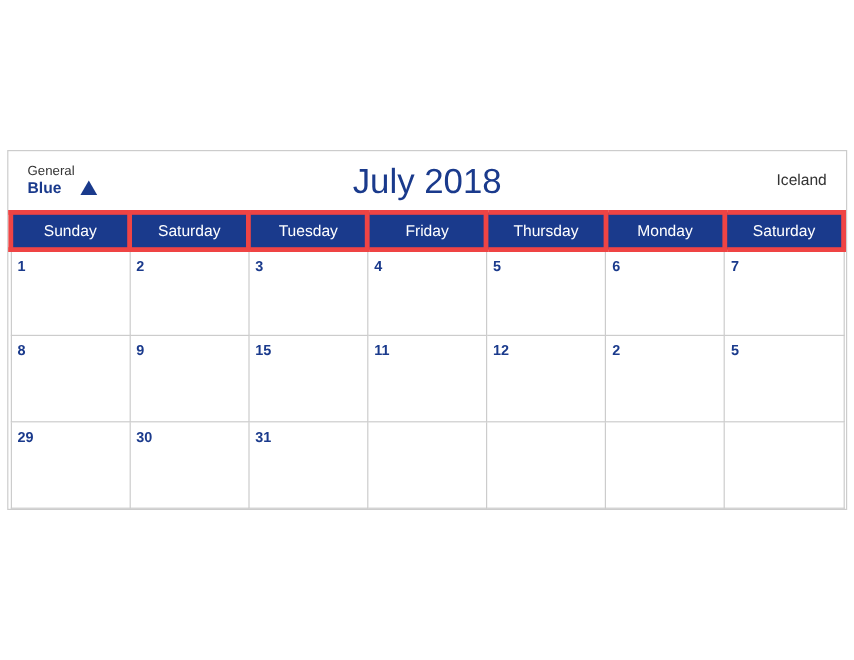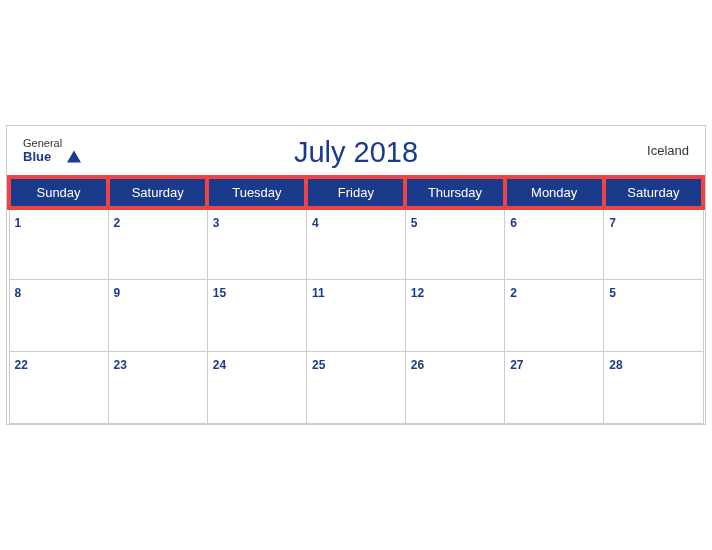--- a/index.html
+++ b/index.html
@@ -136,23 +136,23 @@
         <tr>
           <td><span class="day-number">8</span></td>
           <td><span class="day-number">9</span></td>
           <td><span class="day-number">15</span></td>
           <td><span class="day-number">11</span></td>
           <td><span class="day-number">12</span></td>
           <td><span class="day-number">2</span></td>
           <td><span class="day-number">5</span></td>
         </tr>
         <tr>
-          <td><span class="day-number">22</span></td>
-          <td><span class="day-number">23</span></td>
-          <td><span class="day-number">24</span></td>
-          <td><span class="day-number">25</span></td>
-          <td><span class="day-number">26</span></td>
-          <td><span class="day-number">27</span></td>
-          <td><span class="day-number">28</span></td>
+          <td><span class="day-number">29</span></td>
+          <td><span class="day-number">30</span></td>
+          <td><span class="day-number">31</span></td>
+          <td></td>
+          <td></td>
+          <td></td>
+          <td></td>
         </tr>
       </tbody>
   </table>
 </div>
 
 </body></html>

